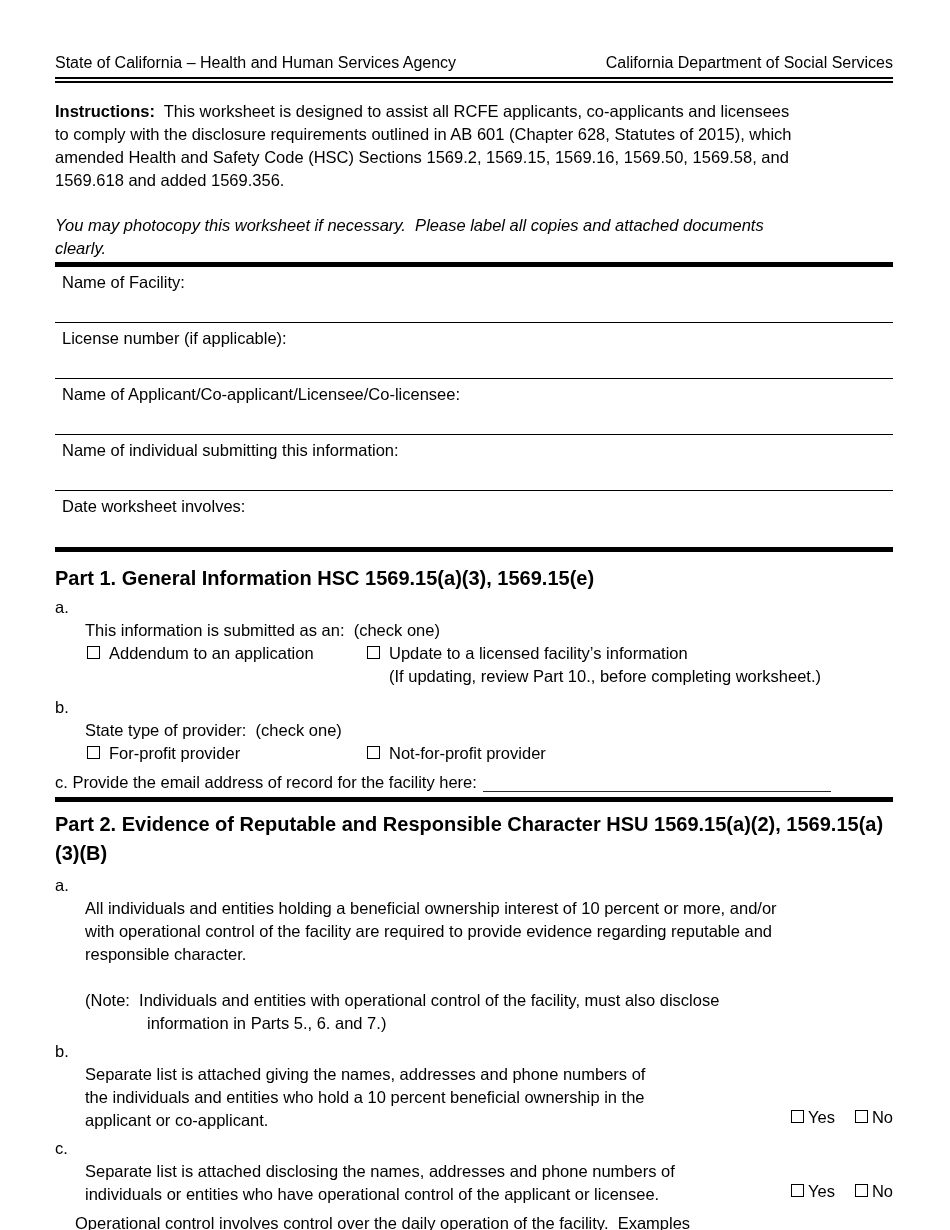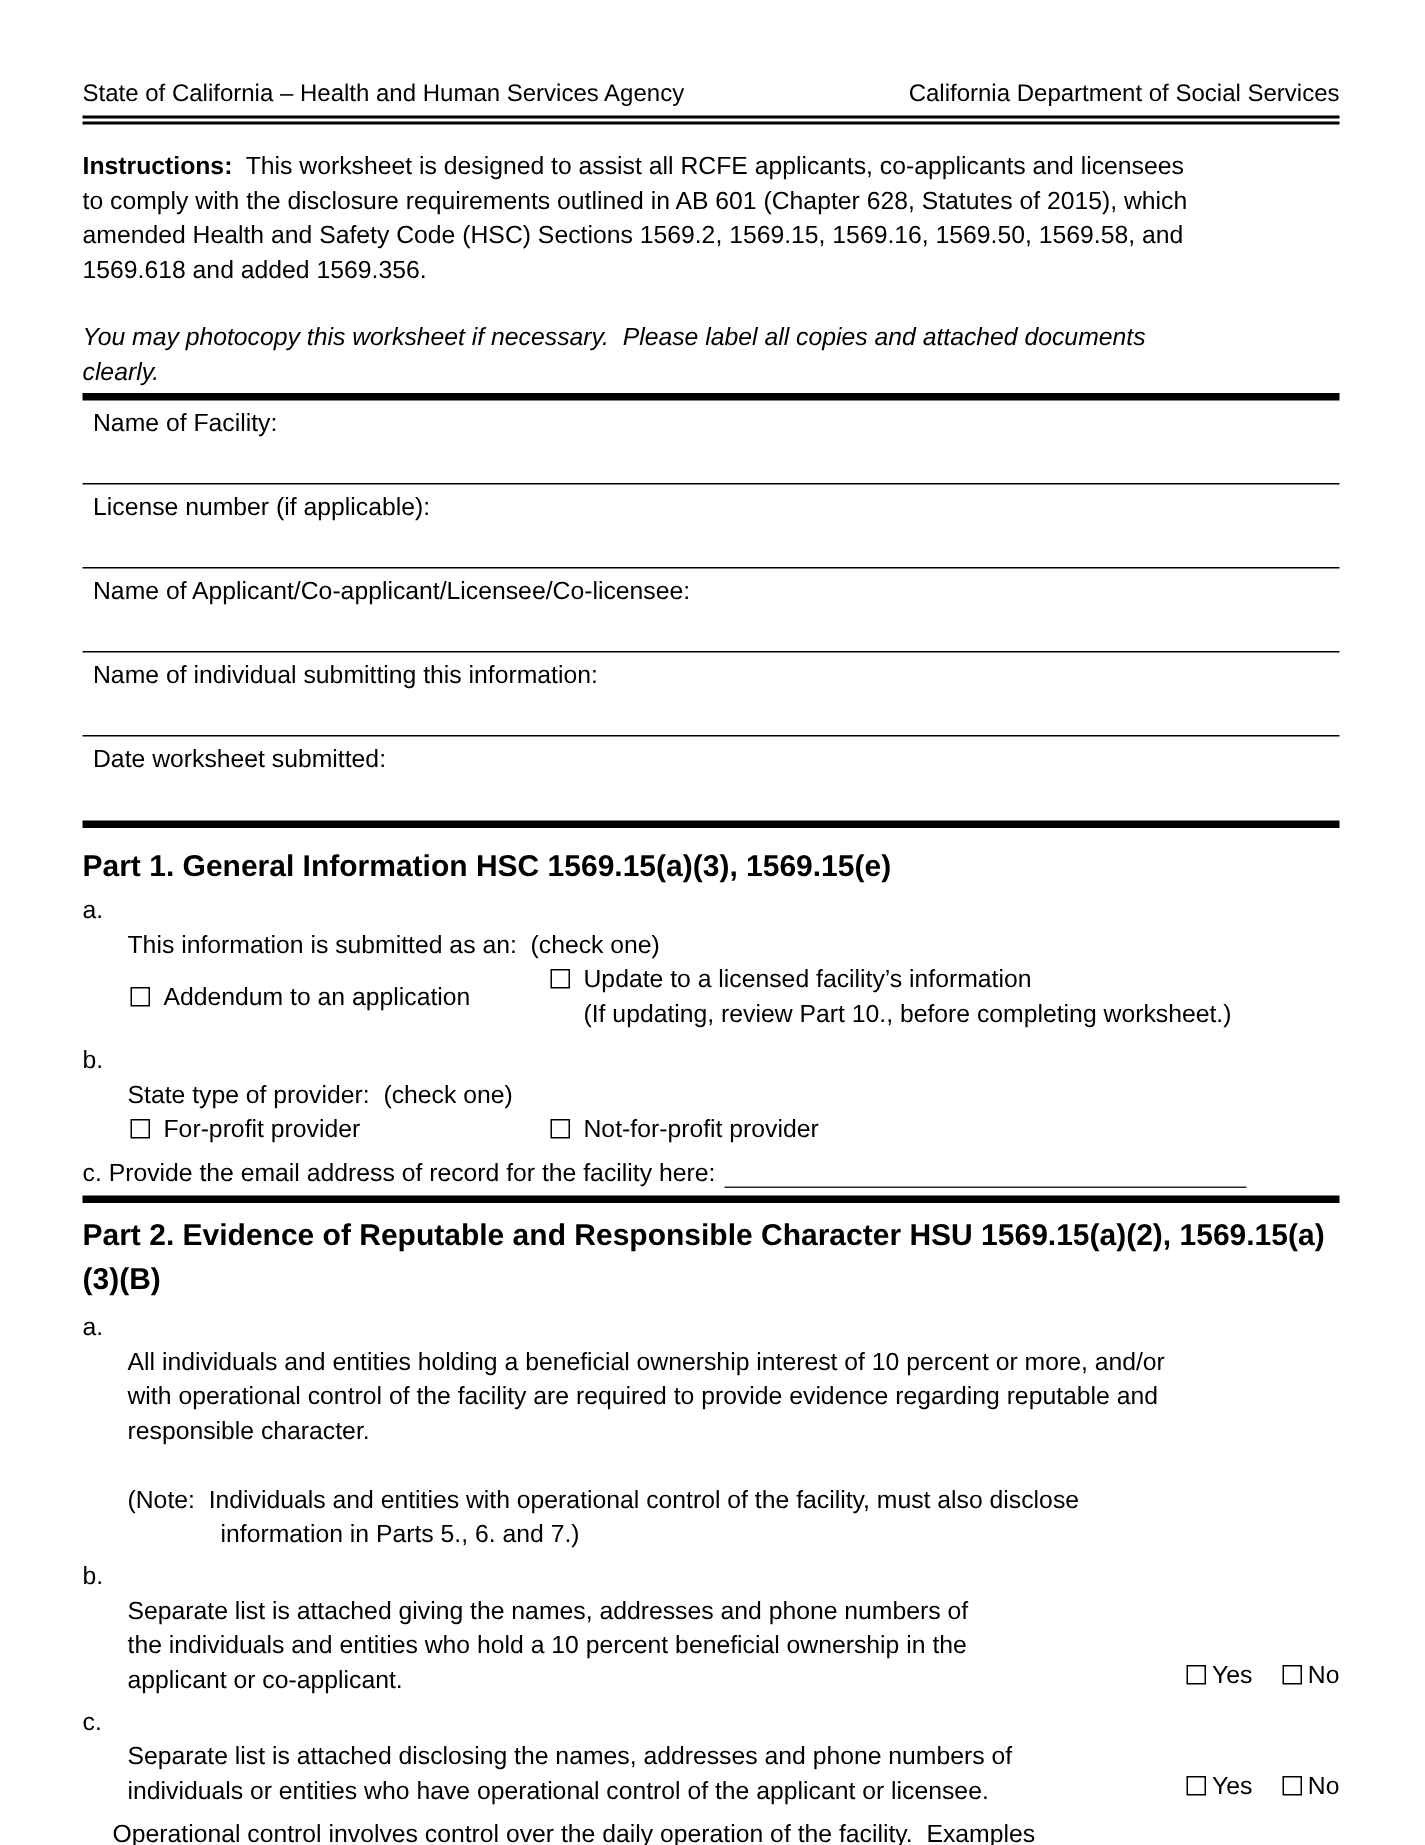--- a/index.html
+++ b/index.html
@@ -26,21 +26,21 @@
   .p2h{margin-top:8px;}
   .item{display:flex;position:relative;}
   .item .marker{width:30px;flex:none;}
   .item .ibody{flex:1;min-width:0;}
   .mt-a{margin-top:3px;}
   .mt-b{margin-top:8px;}
   .mt-c{margin-top:6px;}
   .mt-2a{margin-top:6px;}
   .mt-2b{margin-top:5px;}
   .mt-2c{margin-top:5px;}
-  .cbrow{display:flex;align-items:center;}
+  .cbrow{display:flex;align-items:flex-start;}
   .cb{display:flex;align-items:flex-start;}
   .cb .box{width:11px;height:11px;border:1.5px solid #000;flex:none;margin:4px 9px 0 2px;background:#fff;}
   .cb1{width:280px;flex:none;}
   .cb .stack div{white-space:pre-wrap;}
   .cline{display:flex;align-items:center;white-space:nowrap;margin-top:6px;}
   .fill-line{display:inline-block;width:348px;border-bottom:1.5px solid #2a2a2a;height:17px;margin-left:6px;flex:none;}
   .bar3{margin-top:3px;height:5px;background:#000;}
   .note-block{margin-left:30px;margin-top:5px;}
   .note-l2{margin-left:62px;}
   .plain-ind{margin-left:20px;white-space:pre-wrap;}
@@ -69,21 +69,21 @@
 
   <div class="italic">You may photocopy this worksheet if necessary.  Please label all copies and attached documents
 clearly.</div>
 
   <div class="bar"></div>
   <div class="ftable">
     <div class="frow"><span>Name of Facility:</span></div>
     <div class="frow"><span>License number (if applicable):</span></div>
     <div class="frow"><span>Name of Applicant/Co-applicant/Licensee/Co-licensee:</span></div>
     <div class="frow"><span>Name of individual submitting this information:</span></div>
-    <div class="frow last"><span>Date worksheet submitted:</span></div>
+    <div class="frow last"><span>Date worksheet involves:</span></div>
   </div>
   <div class="bar mid"></div>
 
   <div class="sec-h p1h">Part 1. General Information HSC 1569.15(a)(3), 1569.15(e)</div>
 
   <div class="item mt-a">
     <div class="marker">a.</div>
     <div class="ibody">
       <div class="pre">This information is submitted as an:  (check one)</div>
       <div class="cbrow">

